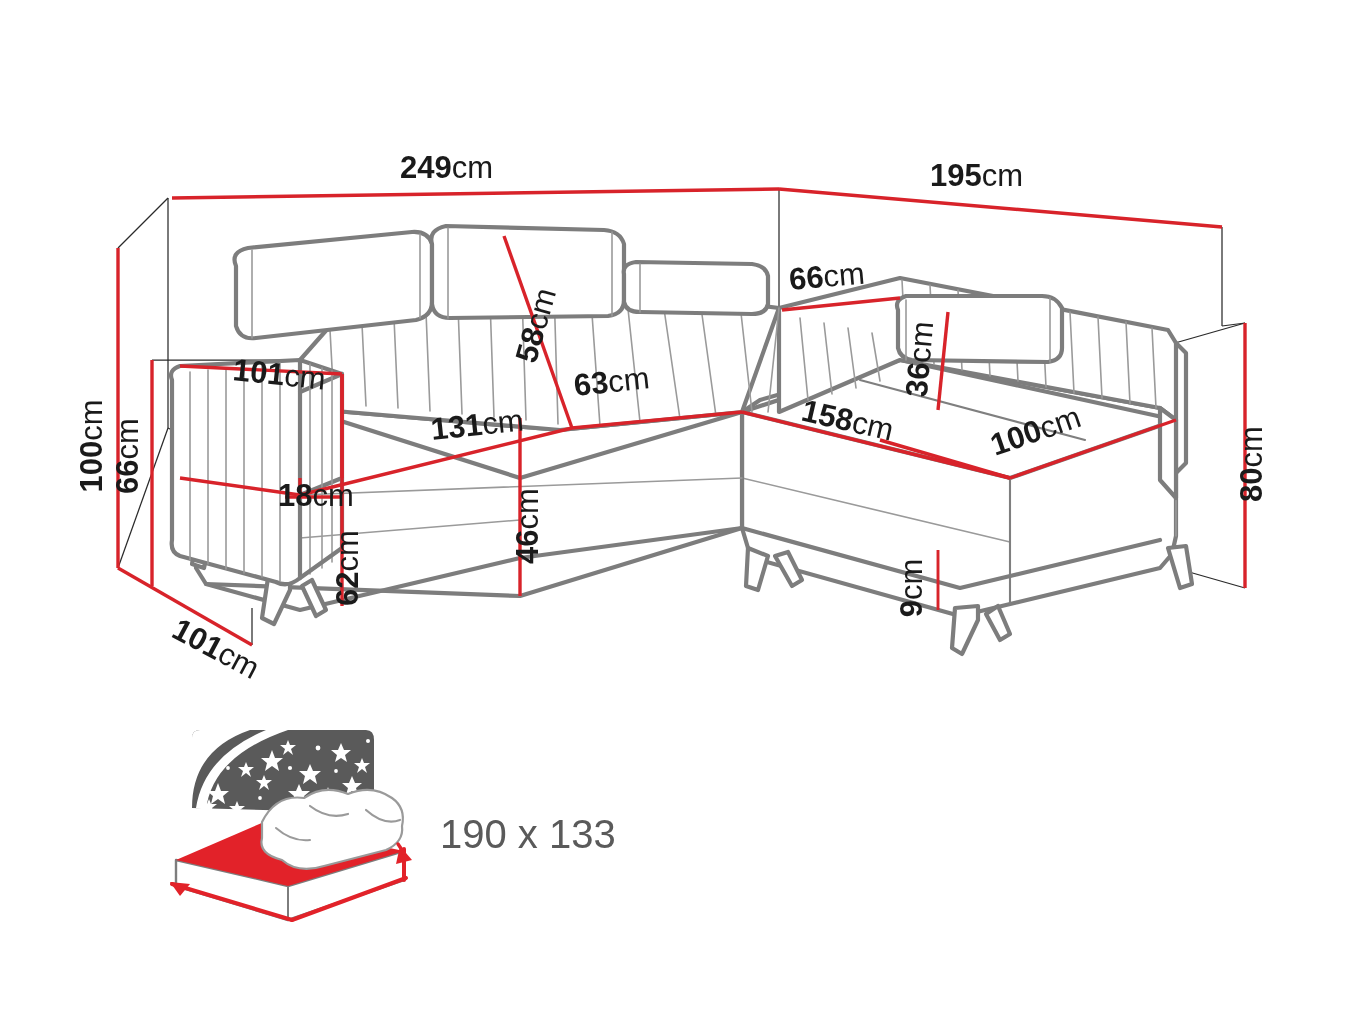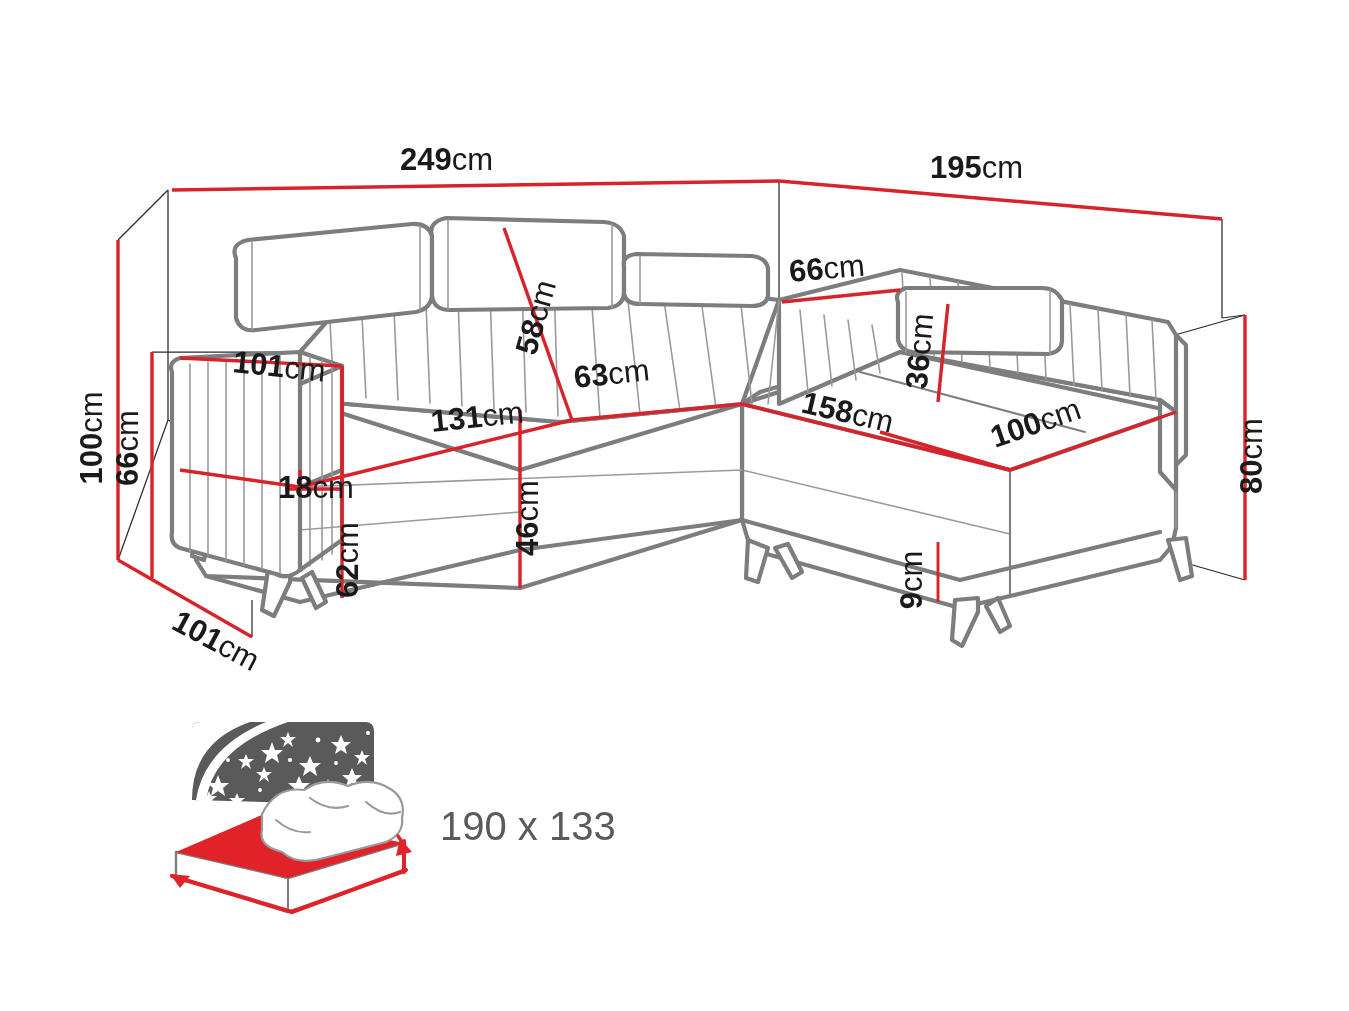--- a/index.html
+++ b/index.html
@@ -1,20 +1,20 @@
 <!DOCTYPE html>
 <html><head>
 <meta charset="utf-8">
 <style>
   html,body{margin:0;padding:0;background:#ffffff;}
   body{
     width:1349px;height:1011px;position:relative;overflow:hidden;
     font-family:"Liberation Sans","DejaVu Sans",sans-serif;
   }
-  #stage{position:absolute;inset:0;}
+  #stage{position:absolute;inset:0;margin-top:8px;}
   svg.layer{position:absolute;left:0;top:0;width:1349px;height:1011px;overflow:visible;}
   .dimnum{font-weight:bold;}
   .dimunit{font-weight:normal;}
 </style>
 </head>
 <body>
 
 <div id="stage">
 
   <svg class="layer" viewBox="0 0 1349 1011">

